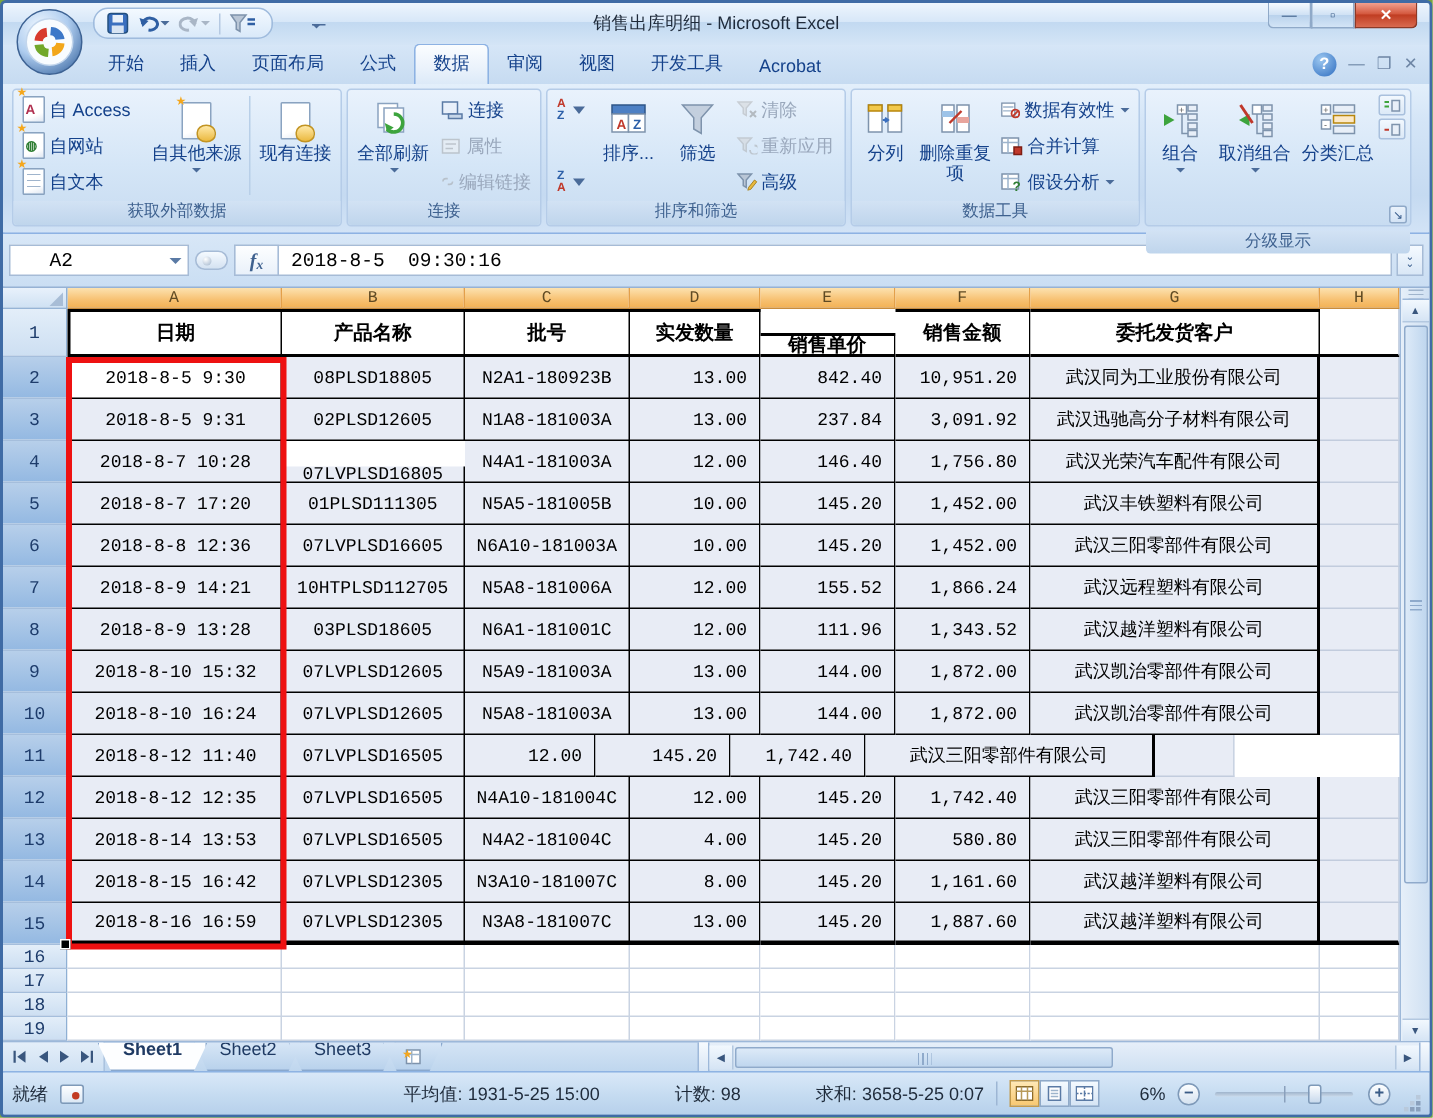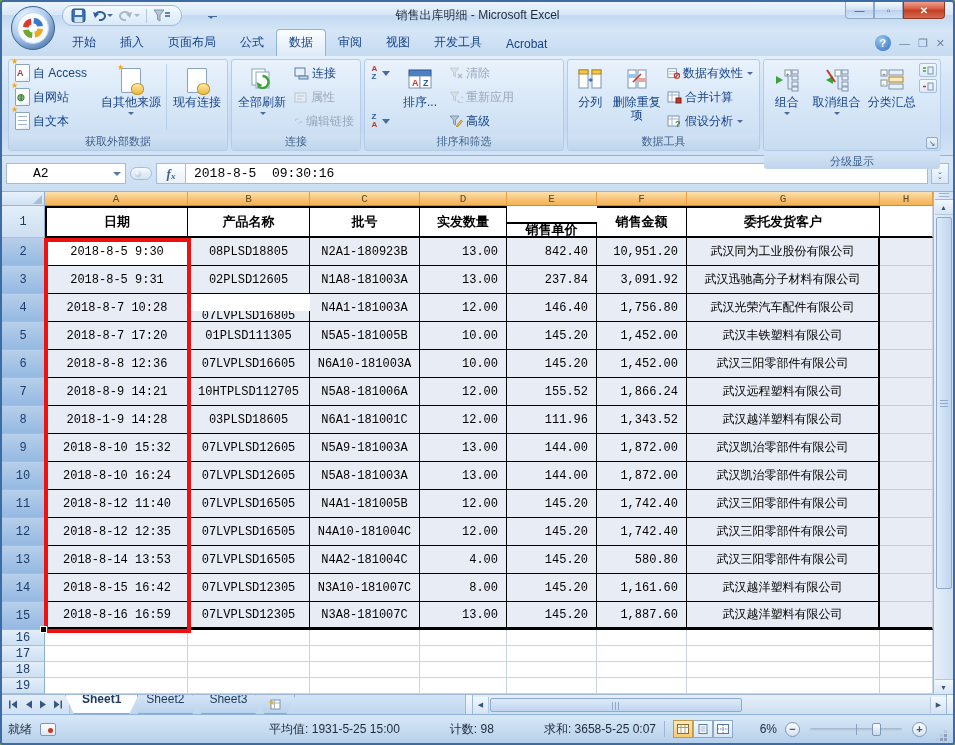--- a/index.html
+++ b/index.html
@@ -341,20 +341,28 @@
             <svg width="26" height="24" viewBox="0 0 26 24">
               <rect x="2" y="2" width="22" height="6" fill="#4D80C4" stroke="#2E5588"></rect>
               <rect x="2" y="8" width="11" height="12" fill="#fff" stroke="#7E93AC"></rect>
               <rect x="13" y="8" width="11" height="12" fill="#fff" stroke="#7E93AC"></rect>
               <text x="5" y="18" font-size="9" font-weight="bold" fill="#C0392B" font-family="Liberation Sans">A</text>
               <text x="16" y="18" font-size="9" font-weight="bold" fill="#2C5FA8" font-family="Liberation Sans">Z</text>
             </svg>
           </div>
           <span>排序...</span>
         </div>
+        <div class="bbtn" style="width:42px;">
+          <div class="bic">
+            <svg width="26" height="26" viewBox="0 0 26 26">
+              <path d="M3 3 h20 l-7.5 8.5 V22 l-5-3 V11.5 z" fill="#C3CFDE" stroke="#7E93AC"></path>
+            </svg>
+          </div>
+          <span>筛选</span>
+        </div>
         <div class="stack" style="width:74px;">
           <div class="sbtn dis">
             <svg width="14" height="12" viewBox="0 0 14 12">
               <path d="M1 1 h9 l-3.5 4 v5 l-2-1.2 V5z" fill="#C9D2DE" stroke="#98A7BA"></path>
                 <path d="M9 7 l4 4 M13 7 l-4 4" stroke="#C66" stroke-width="1.4"></path>
             </svg>
             <span>清除</span>
           </div>
           <div class="sbtn dis">
             <svg width="14" height="12" viewBox="0 0 14 12">
@@ -603,21 +611,21 @@
           <div class="c tb" style="width: 122px;">10HTPLSD112705</div>
           <div class="c tb" style="width: 110px;">N5A8-181006A</div>
           <div class="c tb ar" style="width: 87px;">12.00</div>
           <div class="c tb ar" style="width: 90px;">155.52</div>
           <div class="c tb ar" style="width: 90px;">1,866.24</div>
           <div class="c tb last" style="width: 193px;">武汉远程塑料有限公司</div>
           <div class="c hx" style="width: 53px;"></div>
         </div>
         <div class="grow" style="height: 28px;">
           <div class="rh rhsel">8</div>
-          <div class="c tb first" style="width: 143px;">2018-1-9 14:28</div>
+          <div class="c tb first" style="width: 143px;">2018-8-9 13:28</div>
           <div class="c tb" style="width: 122px;">03PLSD18605</div>
           <div class="c tb" style="width: 110px;">N6A1-181001C</div>
           <div class="c tb ar" style="width: 87px;">12.00</div>
           <div class="c tb ar" style="width: 90px;">111.96</div>
           <div class="c tb ar" style="width: 90px;">1,343.52</div>
           <div class="c tb last" style="width: 193px;">武汉越洋塑料有限公司</div>
           <div class="c hx" style="width: 53px;"></div>
         </div>
         <div class="grow" style="height: 28px;">
           <div class="rh rhsel">9</div>
@@ -638,21 +646,20 @@
           <div class="c tb ar" style="width: 87px;">13.00</div>
           <div class="c tb ar" style="width: 90px;">144.00</div>
           <div class="c tb ar" style="width: 90px;">1,872.00</div>
           <div class="c tb last" style="width: 193px;">武汉凯治零部件有限公司</div>
           <div class="c hx" style="width: 53px;"></div>
         </div>
         <div class="grow" style="height: 28px;">
           <div class="rh rhsel">11</div>
           <div class="c tb first" style="width: 143px;">2018-8-12 11:40</div>
           <div class="c tb" style="width: 122px;">07LVPLSD16505</div>
-          <div class="c tb" style="width: 110px;">N4A1-181005B</div>
           <div class="c tb ar" style="width: 87px;">12.00</div>
           <div class="c tb ar" style="width: 90px;">145.20</div>
           <div class="c tb ar" style="width: 90px;">1,742.40</div>
           <div class="c tb last" style="width: 193px;">武汉三阳零部件有限公司</div>
           <div class="c hx" style="width: 53px;"></div>
         </div>
         <div class="grow" style="height: 28px;">
           <div class="rh rhsel">12</div>
           <div class="c tb first" style="width: 143px;">2018-8-12 12:35</div>
           <div class="c tb" style="width: 122px;">07LVPLSD16505</div>

